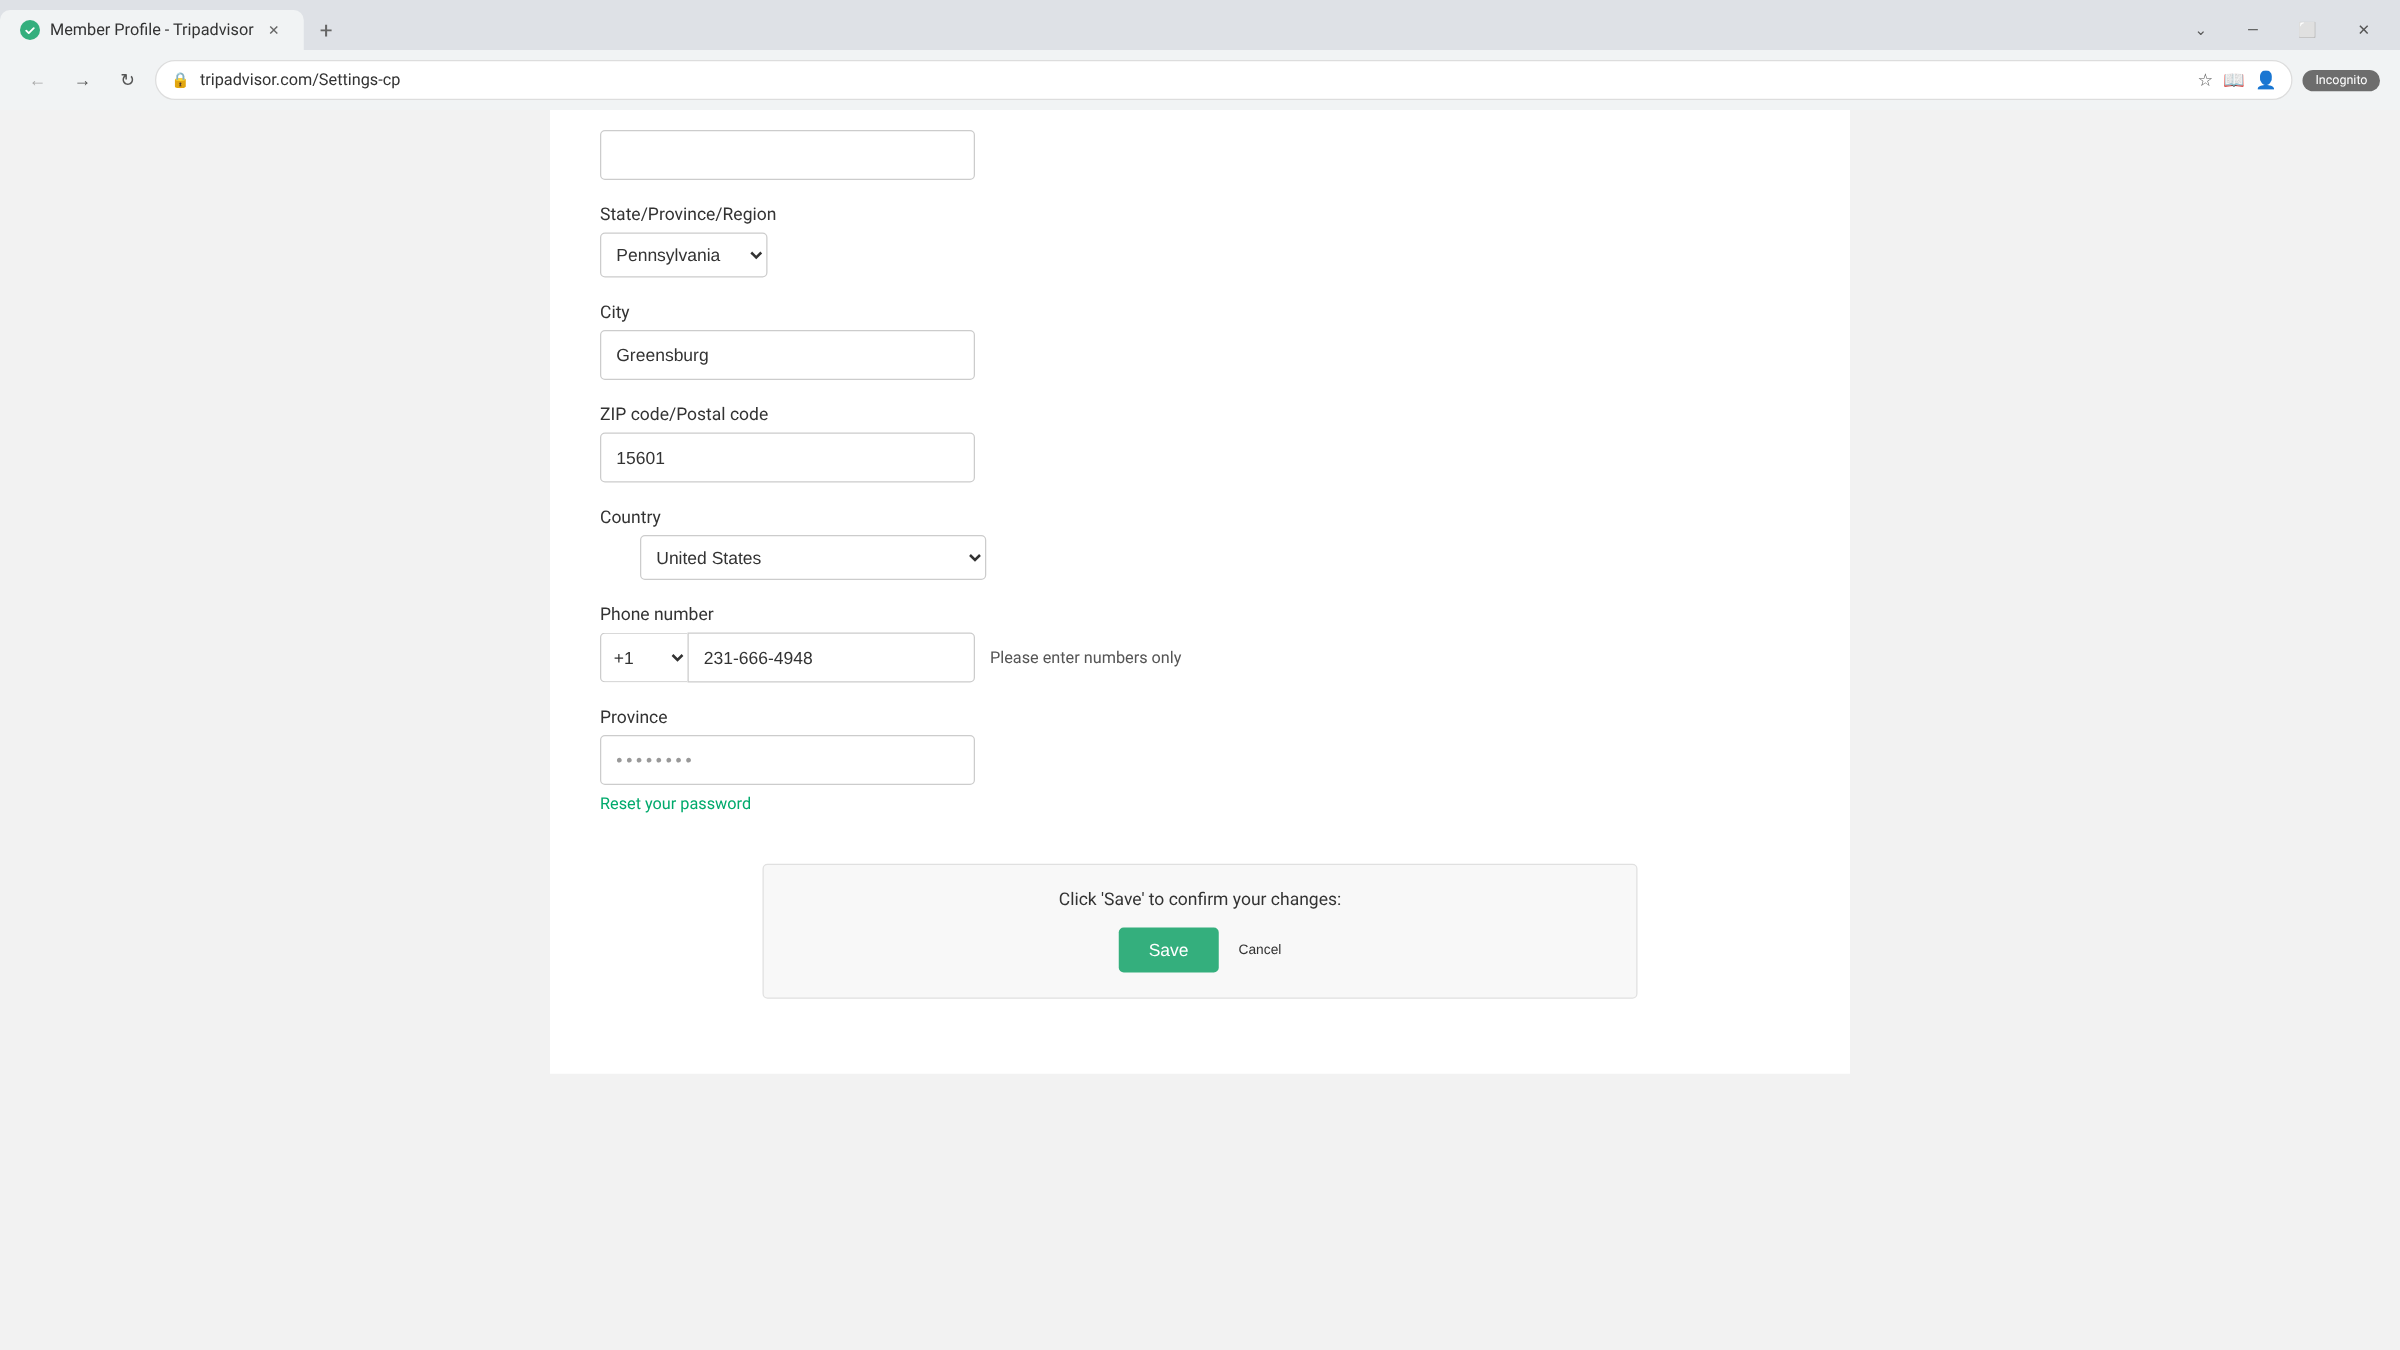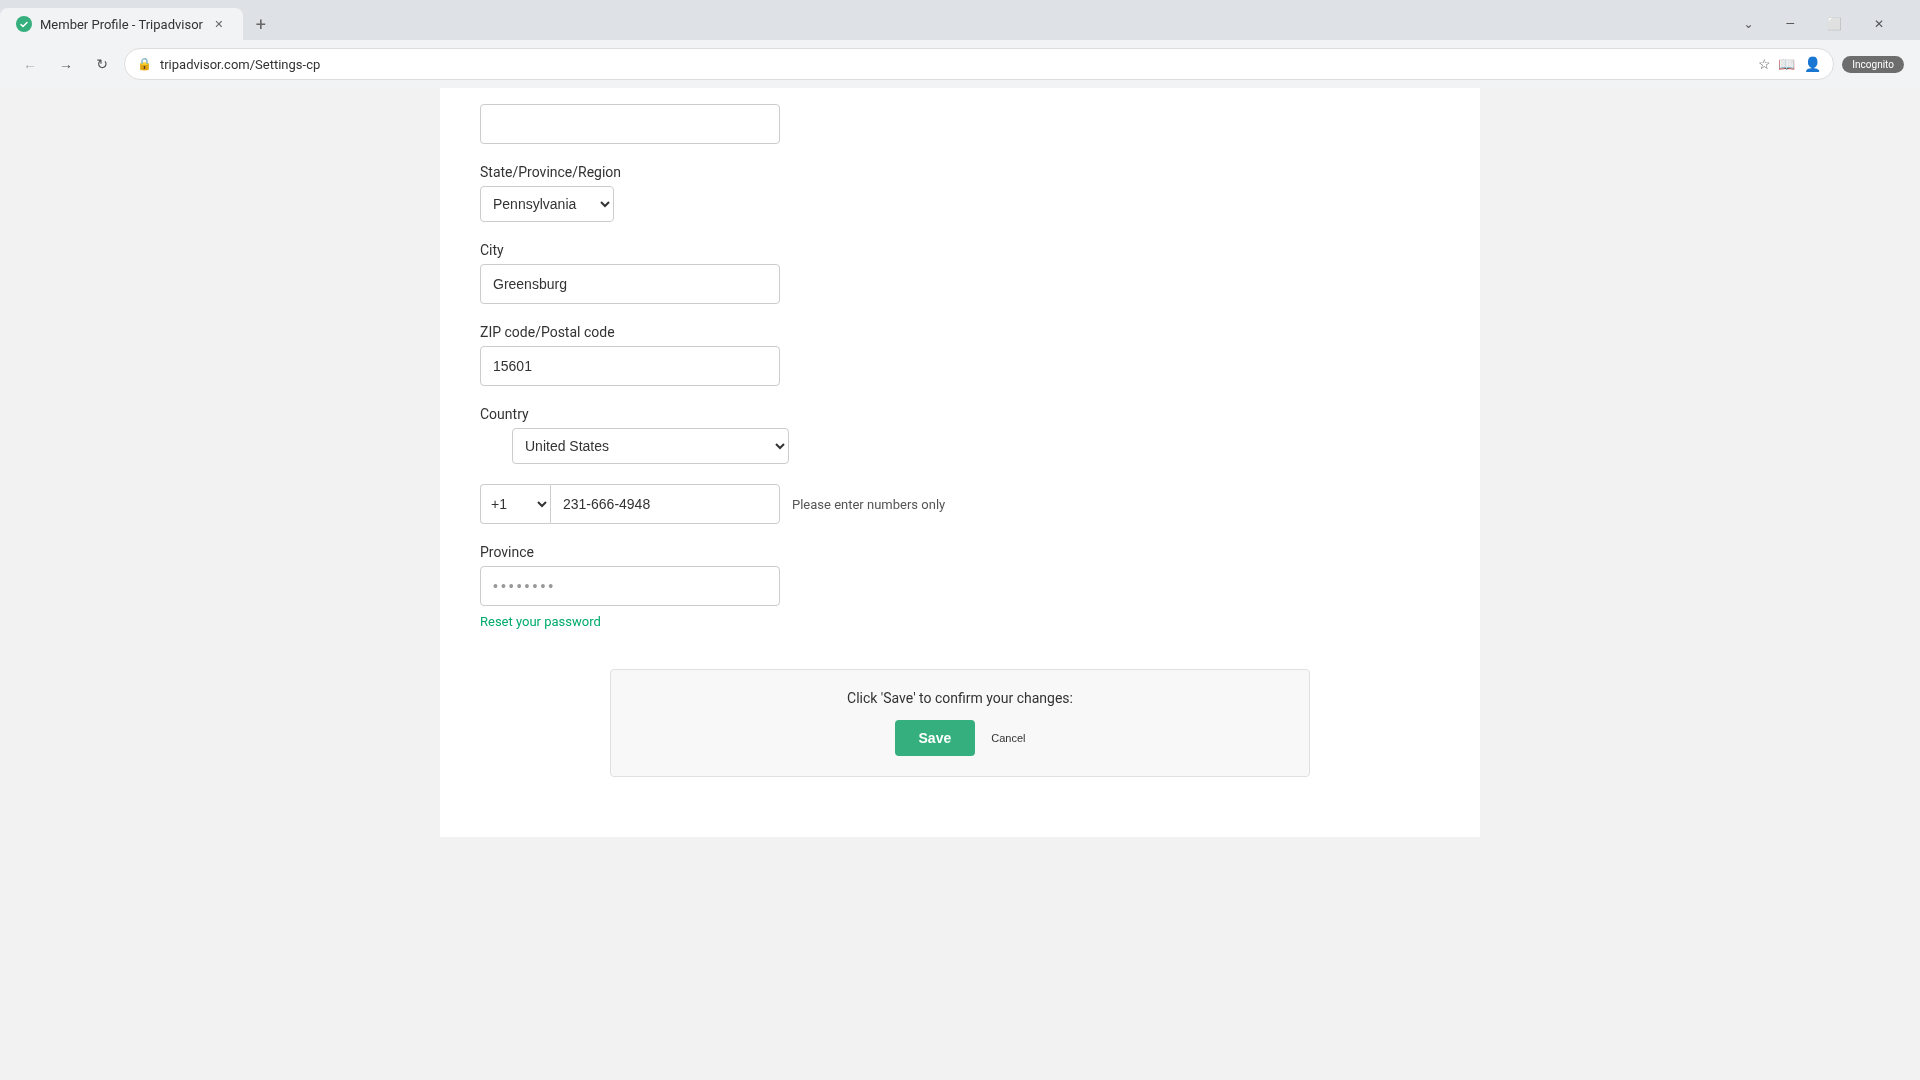--- a/index.html
+++ b/index.html
@@ -18,21 +18,21 @@
     
     .browser-chrome {
       background: #f1f3f4;
       width: 1920px;
     }
 
     .tab-bar {
       display: flex;
       align-items: center;
       background: #dee1e6;
-      padding: 8px 12px 0 0;
+      padding: 8px 0 0 0;
       height: 40px;
     }
 
     .tab {
       display: flex;
       align-items: center;
       background: #f1f3f4;
       border-radius: 8px 8px 0 0;
       padding: 0 16px;
       height: 32px;
@@ -305,21 +305,21 @@
       align-items: center;
     }
 
     .save-btn {
       background: #34af7d;
       color: white;
       border: none;
       border-radius: 4px;
       padding: 10px 24px;
       font-size: 14px;
-      font-weight: 700;
+      font-weight: 400;
       cursor: pointer;
     }
 
     .cancel-btn {
       background: none;
       border: none;
       color: #333;
       font-size: 11px;
       cursor: pointer;
       text-decoration: none;
@@ -402,20 +402,21 @@
       </div>
 
       <div class="field-group">
         <label class="field-label">Country</label>
         <select class="select-input select-country">
           <option>United States</option>
         </select>
       </div>
 
       <div class="field-group">
+        <label class="field-label">Phone number</label>
         <div class="phone-row">
           <select class="phone-code-select">
             <option>+1</option>
           </select>
           <input type="text" class="phone-number-input" value="231-666-4948" style="">
           <span class="phone-hint">Please enter numbers only</span>
         </div>
       </div>
 
       <div class="field-group">

